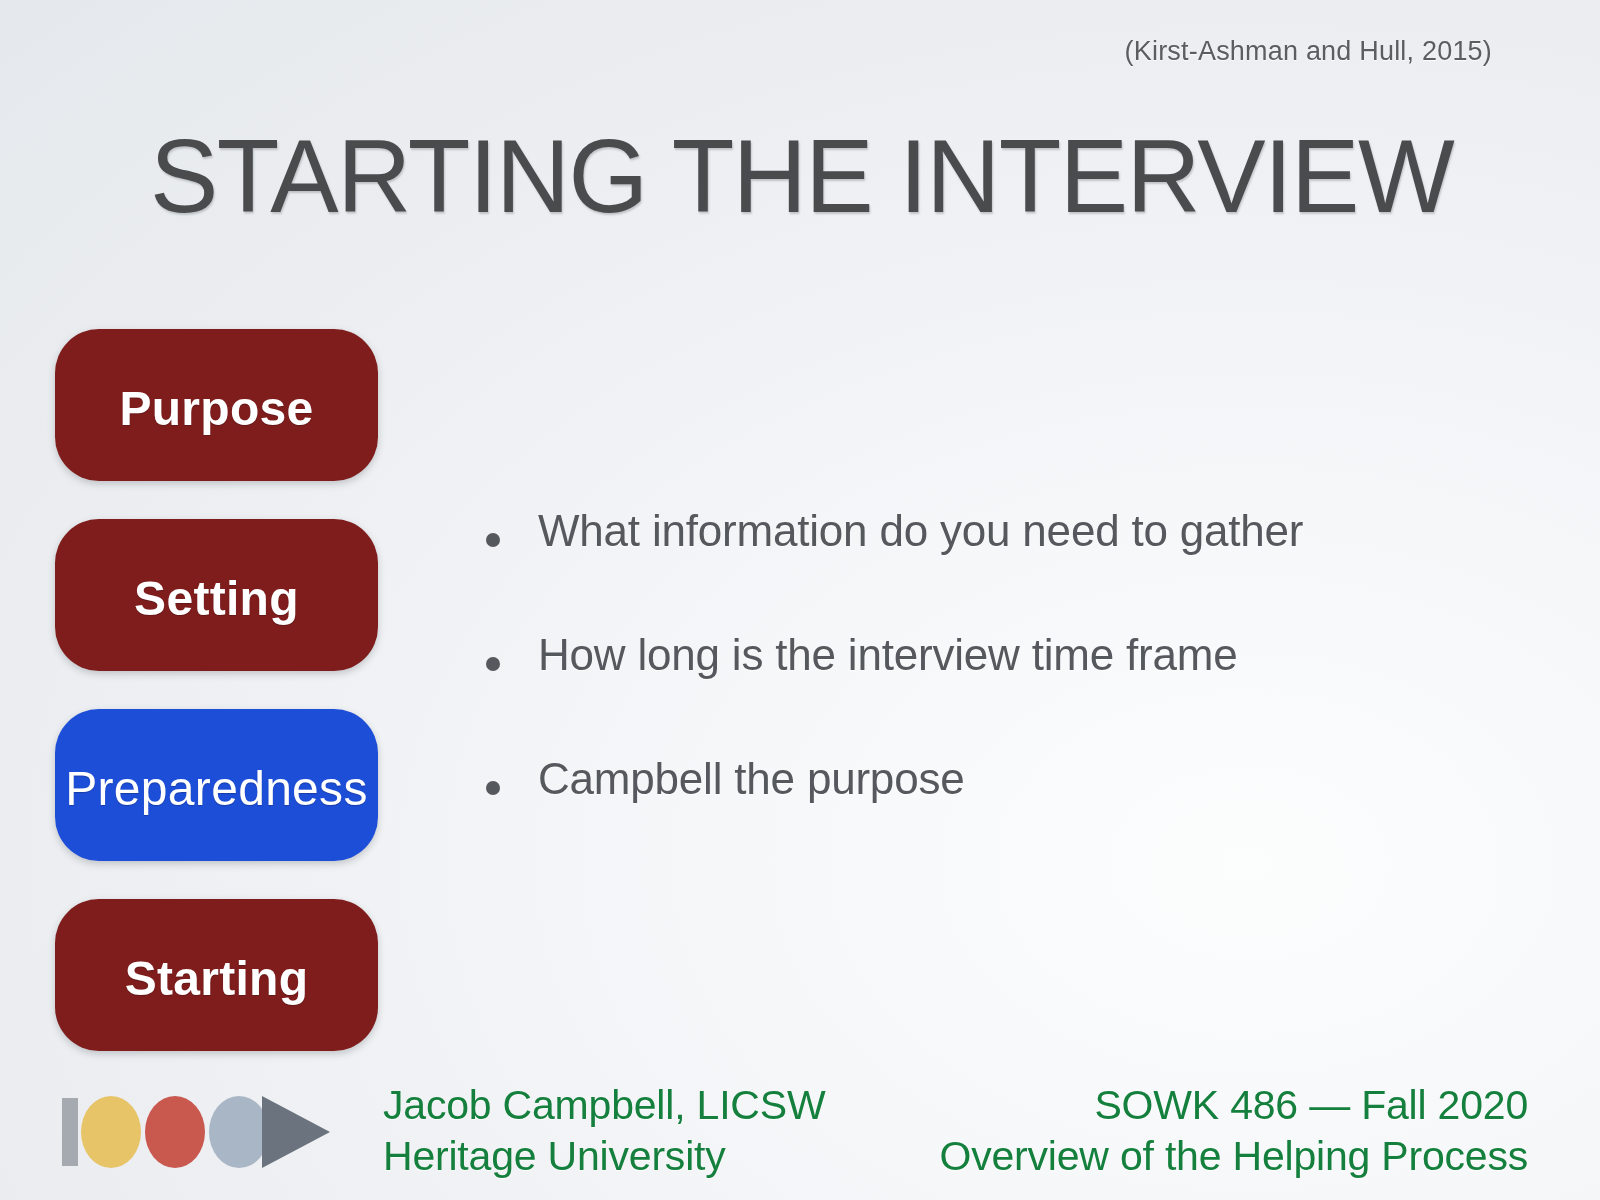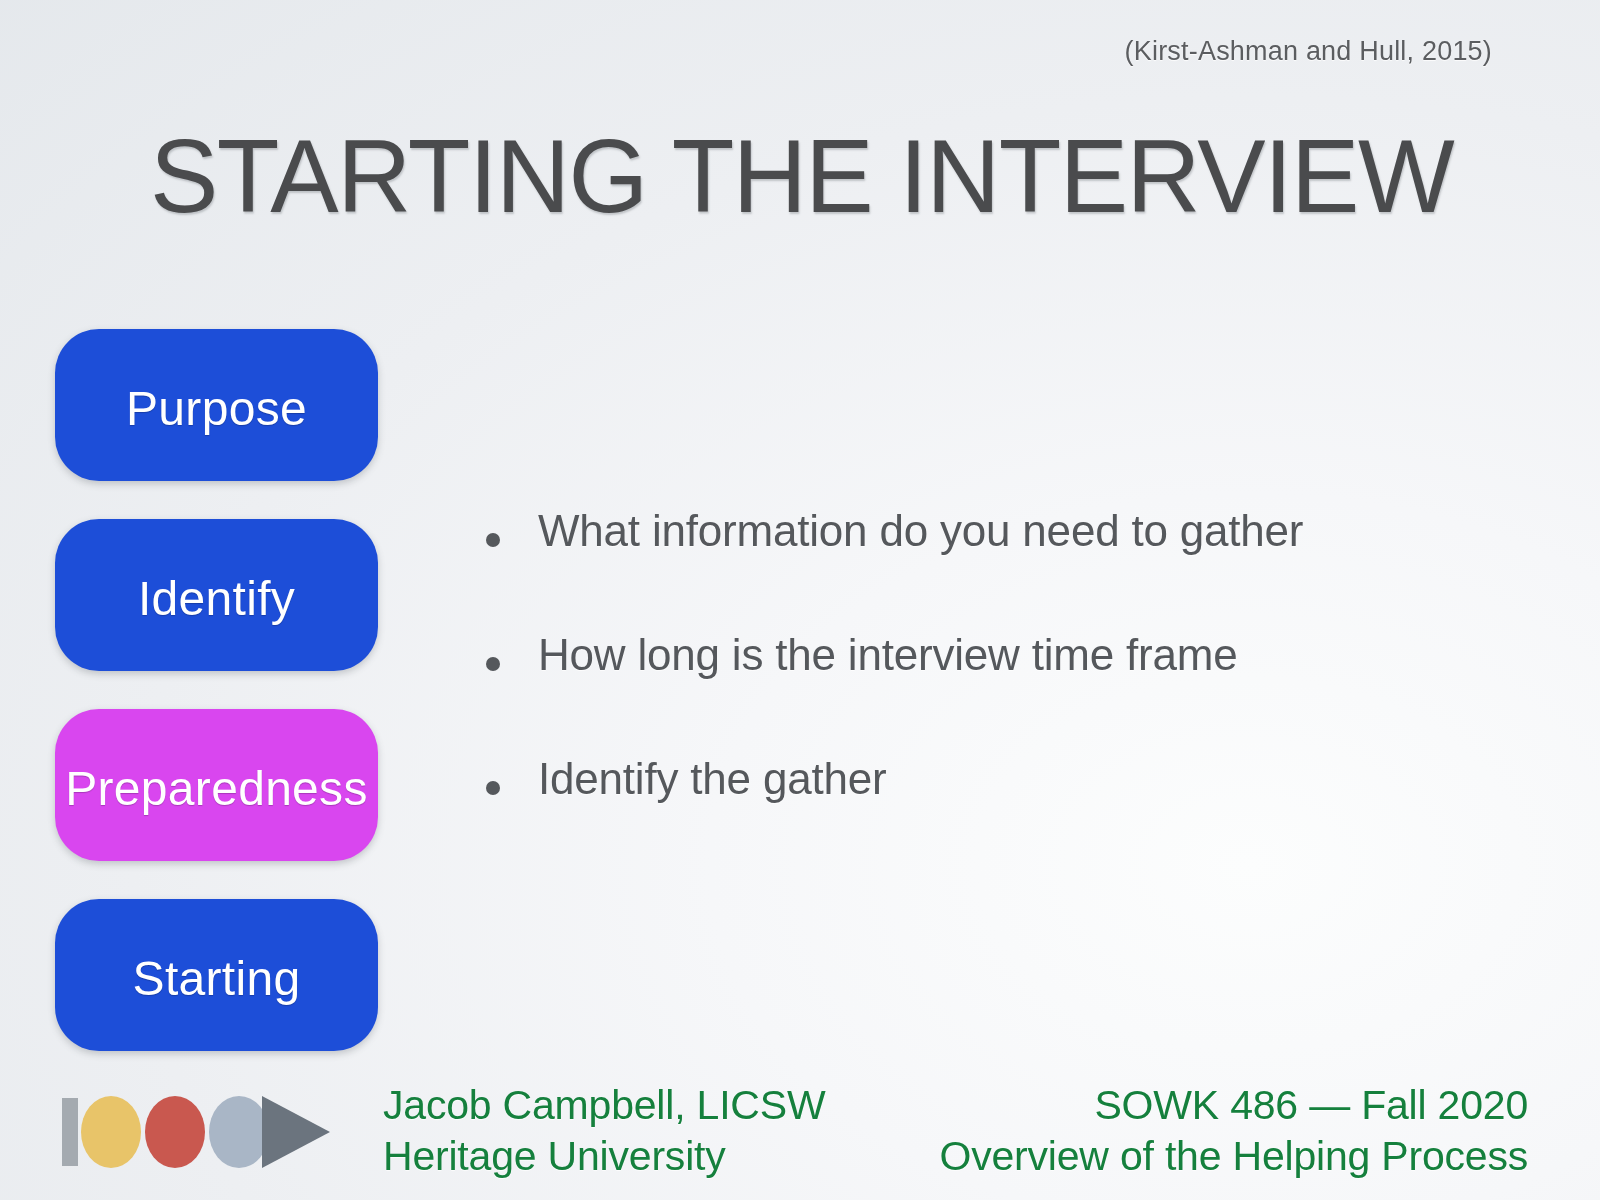--- a/index.html
+++ b/index.html
@@ -43,22 +43,22 @@
   .step {
     width:323px; height:152px;
     border-radius:44px;
     display:flex; align-items:center; justify-content:center;
     color:#FFFFFF; font-size:48px; font-weight:300;
     letter-spacing:.3px;
     box-shadow:0 3px 7px rgba(90,95,102,.30);
     text-shadow:0 1px 1px rgba(0,0,0,.22);
     padding-top:6px;
   }
-  .step.dark { background:#1d4ed8; }
-  .step.accent { background:#d946ef; }
+  .step.dark { background:#7f1d1d;font-weight:bold; }
+  .step.accent { background:#1d4ed8; }
 
   
   .bullets {
     position:absolute; left:478px; top:500px;
     width:1060px;
   }
   .bullet-row {
     display:flex; align-items:flex-start;
     height:124px;
   }
@@ -103,42 +103,42 @@
 
   <div class="citation">(Kirst-Ashman and Hull, 2015)</div>
 
   <h1 class="title">STARTING THE INTERVIEW</h1>
 
   <div class="steps">
     <div class="step dark">
       <span>Purpose</span>
     </div>
     <div class="step dark">
-      <span>Identify</span>
+      <span>Setting</span>
     </div>
     <div class="step accent">
       <span>Preparedness</span>
     </div>
     <div class="step dark">
       <span>Starting</span>
     </div>
   </div>
 
   <div class="bullets">
     <div class="bullet-row">
       <span class="bullet-dot"></span>
       <span class="bullet-text">What information do you need to gather</span>
     </div>
     <div class="bullet-row">
       <span class="bullet-dot"></span>
       <span class="bullet-text">How long is the interview time frame</span>
     </div>
     <div class="bullet-row">
       <span class="bullet-dot"></span>
-      <span class="bullet-text">Identify the gather</span>
+      <span class="bullet-text">Campbell the purpose</span>
     </div>
   </div>
 
   <svg class="logo" viewBox="0 0 300 84">
     <rect x="0" y="8" width="16" height="68" fill="#A4AAB0"></rect>
     <ellipse cx="49" cy="42" rx="30" ry="36" fill="#E8C469"></ellipse>
     <ellipse cx="113" cy="42" rx="30" ry="36" fill="#C9584F"></ellipse>
     <ellipse cx="177" cy="42" rx="30" ry="36" fill="#A9B6C6"></ellipse>
     <polygon points="200,6 200,78 268,42" fill="#6B747E"></polygon>
   </svg>

